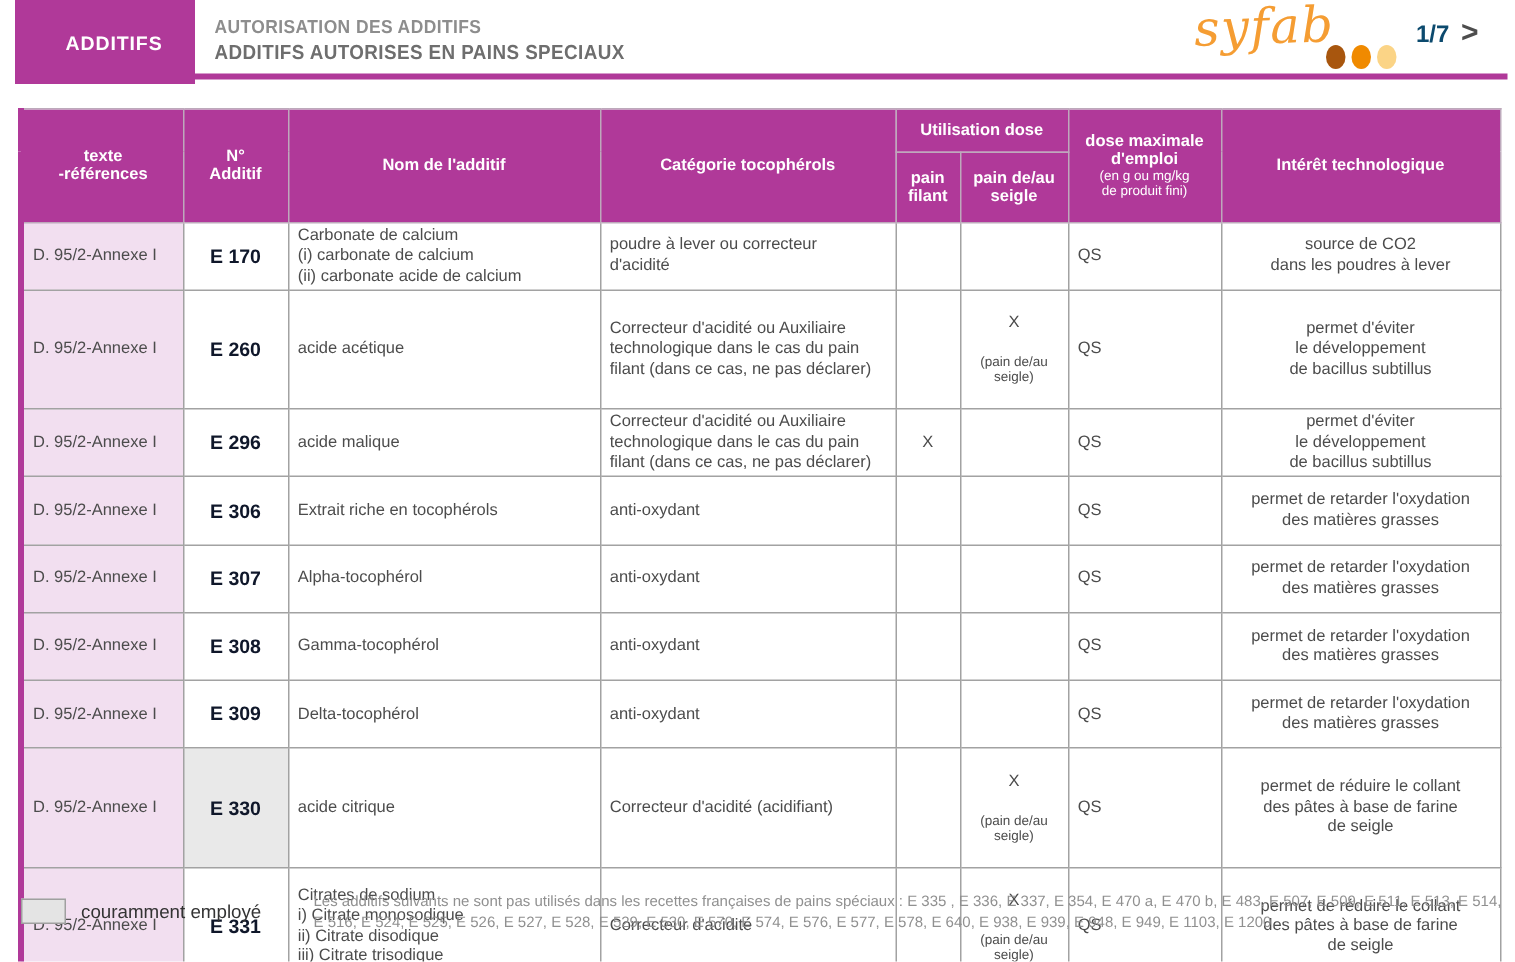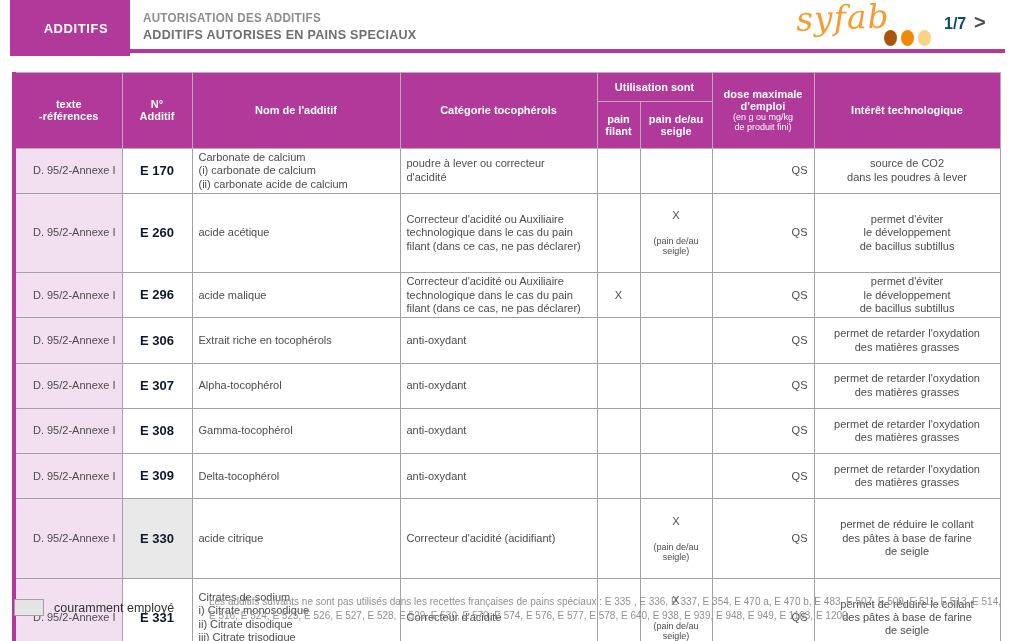--- a/index.html
+++ b/index.html
@@ -24,28 +24,28 @@
 
   
   table { position:absolute; left:12px; top:72px; width:986px; border-collapse:collapse;
     table-layout:fixed; border:1px solid #8f8f8f; border-left:4px solid #b03999; }
   th, td { border:1px solid #a2a2a2; white-space:pre-line; vertical-align:middle; }
   thead th { background:#b03999; color:#ffffff; font-size:11px; font-weight:bold;
     padding:3px 2px; text-align:center; border-color:#bda9bb; }
   .dose-sub { display:block; font-size:9px; font-weight:normal; line-height:1.15; }
   tbody tr { height:34px; }
   td { font-size:11px; color:#4c4c4c; line-height:1.22; padding:2px 6px; }
-  .c-ref  { background:#f2dff0; text-align:right; }
+  .c-ref  { background:#f2dff0; text-align:left; }
   .c-num  { text-align:center; font-weight:bold; color:#0f172a; font-size:13px; }
   .c-num.hl { background:#e9e9e9; }
   .c-name { text-align:left; }
   .c-cat  { text-align:left; }
   .c-x    { text-align:center; }
   .x-note { font-size:9px; line-height:1.15; }
-  .c-dose { text-align:right; }
+  .c-dose { text-align:left; }
   .c-int  { text-align:center;margin-top:32px; }
 
   
   .footer { position:absolute; left:14px; top:595px; width:990px; display:flex; align-items:flex-start;justify-content:space-between; }
   .legend { display:flex; align-items:center; margin-top:4px; }
   .legend-swatch { width:30px; height:17px; background:#e4e4e4; border:1px solid #a0a0a0; }
   .legend-label { margin-left:10px; font-size:12.5px; color:#333; }
   .note { margin-left:24px; width:795px; font-size:10px; color:#909090; line-height:1.4; }
 </style>
 </head>
@@ -82,21 +82,21 @@
         <col style="width:186px">
     </colgroup>
     <thead>
       <tr>
         <th rowspan="2">texte
 -références</th>
         <th rowspan="2">N°
 Additif</th>
         <th rowspan="2">Nom de l'additif</th>
         <th rowspan="2">Catégorie tocophérols</th>
-        <th colspan="2">Utilisation sont</th>
+        <th colspan="2">Utilisation dose</th>
         <th rowspan="2">
           <span>dose maximale
 d'emploi</span>
           <span class="dose-sub">(en g ou mg/kg
 de produit fini)</span>
         </th>
         <th rowspan="2">Intérêt technologique</th>
       </tr>
       <tr>
         <th>pain

